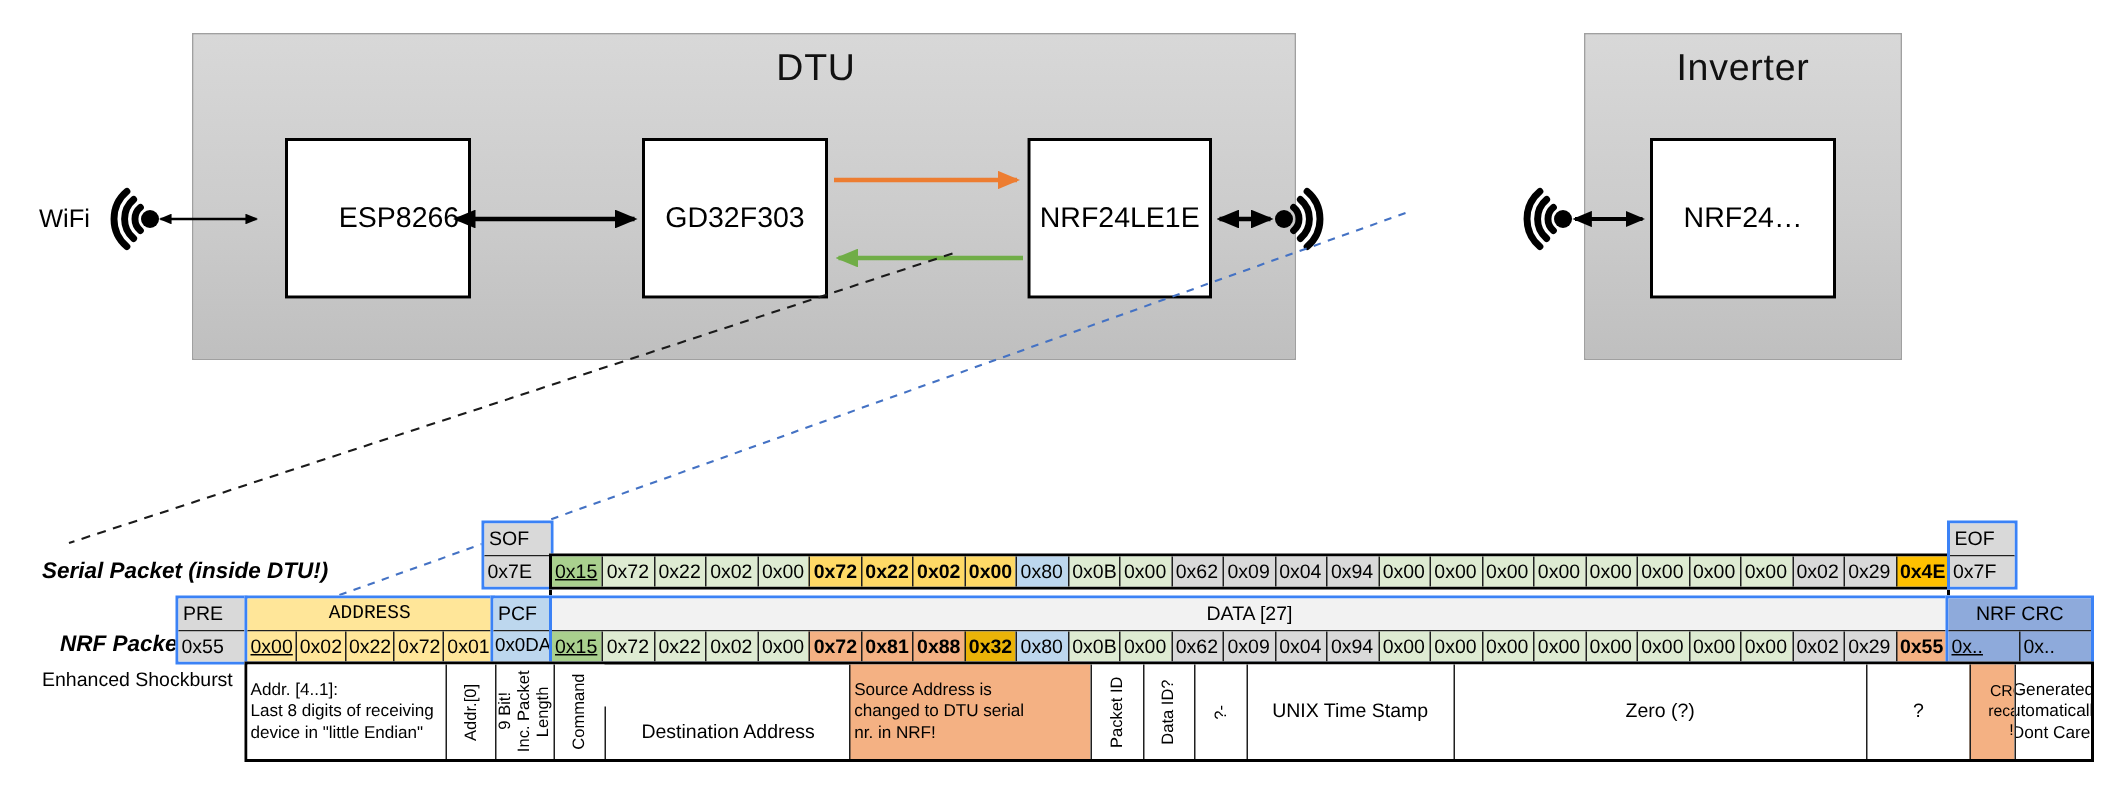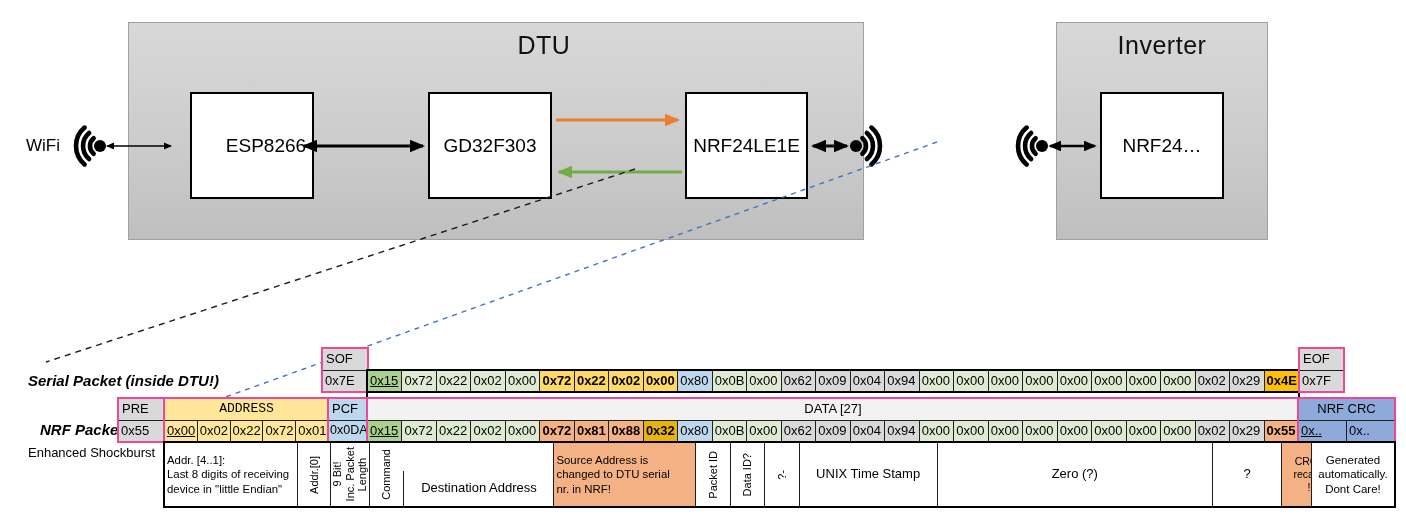--- a/index.html
+++ b/index.html
@@ -9,21 +9,21 @@
   
   .container{position:absolute;background:linear-gradient(180deg,#d8d8d8 0%,#cccccc 55%,#bfbfbf 100%);border:1px solid #a0a0a0;box-sizing:border-box;}
   .ctitle{position:absolute;font-size:25px;letter-spacing:.5px;text-align:center;color:#111;}
   .chip{position:absolute;background:#fff;border:2px solid #000;box-sizing:border-box;display:flex;align-items:center;justify-content:center;font-size:19px;}
   #wifi-label{position:absolute;left:26px;top:136px;font-size:17px;}
   #ovl{position:absolute;left:0;top:0;pointer-events:none;}
 
   
   .plabel{position:absolute;font-weight:bold;font-style:italic;font-size:15px;line-height:22px;white-space:nowrap;}
   .slabel{position:absolute;font-size:13px;line-height:16px;white-space:nowrap;}
-  .grp{position:absolute;box-sizing:border-box;border:2px solid #ec4899;background:#fff;display:flex;flex-direction:column;}
+  .grp{position:absolute;box-sizing:border-box;border:2px solid #3b82f6;background:#fff;display:flex;flex-direction:column;}
   .grp .h{box-sizing:border-box;height:22px;border-bottom:1px solid #1f1f1f;font-size:13px;line-height:20px;padding-left:3px;overflow:hidden;}
   .grp .h.ctr{text-align:center;padding-left:0;}
   .grp .v{box-sizing:border-box;flex:1;font-size:13px;line-height:19px;padding-left:2px;overflow:hidden;}
   .grp .row{display:flex;flex:1;}
   .grp .row .bcell{height:auto;}
   .strip{position:absolute;box-sizing:border-box;border:2px solid #000;display:flex;background:#fff;}
   .bcell{box-sizing:border-box;flex:1;border-left:1px solid #1f1f1f;font-size:13px;line-height:19px;padding-left:2px;overflow:hidden;white-space:nowrap;}
   .bcell:first-child{border-left:none;text-decoration:underline;}
   .bold{font-weight:bold;}
   .acell{box-sizing:border-box;border-left:1px solid #1f1f1f;display:flex;align-items:center;justify-content:center;
@@ -214,22 +214,22 @@
 
   <div class="strip" id="nrf-annot" style="left:163px;top:441px;width:1233px;height:67px;">
       <div class="acell left" style="width: 132px; flex: 0 0 auto; font-size: 11.4px;">Addr. [4..1]:
 Last 8 digits of receiving
 device in "little Endian"</div>
       <div class="acell" style="width: 33px; flex: 0 0 auto;"><span class="vtext">Addr.[0]</span></div>
       <div class="acell" style="width: 39px; flex: 0 0 auto;"><span class="vtext">9 Bit!
 Inc. Packet
 Length</span></div>
       <div class="acell" style="width: 34.4444px; flex: 0 0 auto;"><span class="vtext">Command</span></div>
-      <div class="acell" style="width: 150px; flex: 0 0 auto; font-size: 13px; margin-top: 28px;">Destination Address</div>
-      <div class="acell left" style="width: 142px; flex: 0 0 auto; background: rgb(244, 177, 131); font-size: 11.4px;">Source Address is
+      <div class="acell" style="width: 163px; flex: 0 0 auto; font-size: 13px; margin-top: 28px;">Destination Address</div>
+      <div class="acell left" style="width: 161px; flex: 0 0 auto; background: rgb(244, 177, 131); font-size: 11.4px;">Source Address is
 changed to DTU serial
 nr. in NRF!</div>
       <div class="acell" style="width: 34.4444px; flex: 0 0 auto;"><span class="vtext">Packet ID</span></div>
       <div class="acell" style="width: 34.4444px; flex: 0 0 auto;"><span class="vtext">Data ID?</span></div>
       <div class="acell" style="width: 34.4444px; flex: 0 0 auto;"><span class="vtext">?-</span></div>
       <div class="acell" style="width: 137.778px; flex: 0 0 auto; font-size: 13px;">UNIX Time Stamp</div>
       <div class="acell" style="width: 275.556px; flex: 0 0 auto; font-size: 13px;">Zero (?)</div>
       <div class="acell" style="width: 68.8889px; flex: 0 0 auto; font-size: 13px;">?</div>
       <div class="acell" style="width: 15px; flex: 0 0 auto; background: rgb(244, 177, 131); font-size: 10.5px; padding-left: 27px;">CRC8 recalc.
 !</div>

